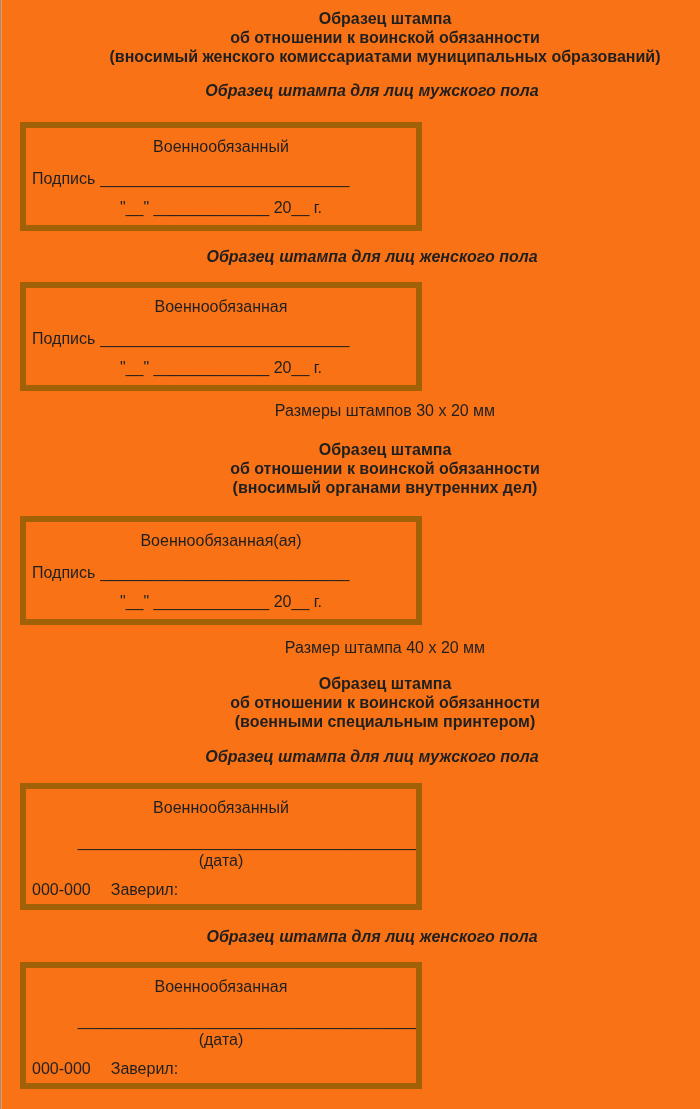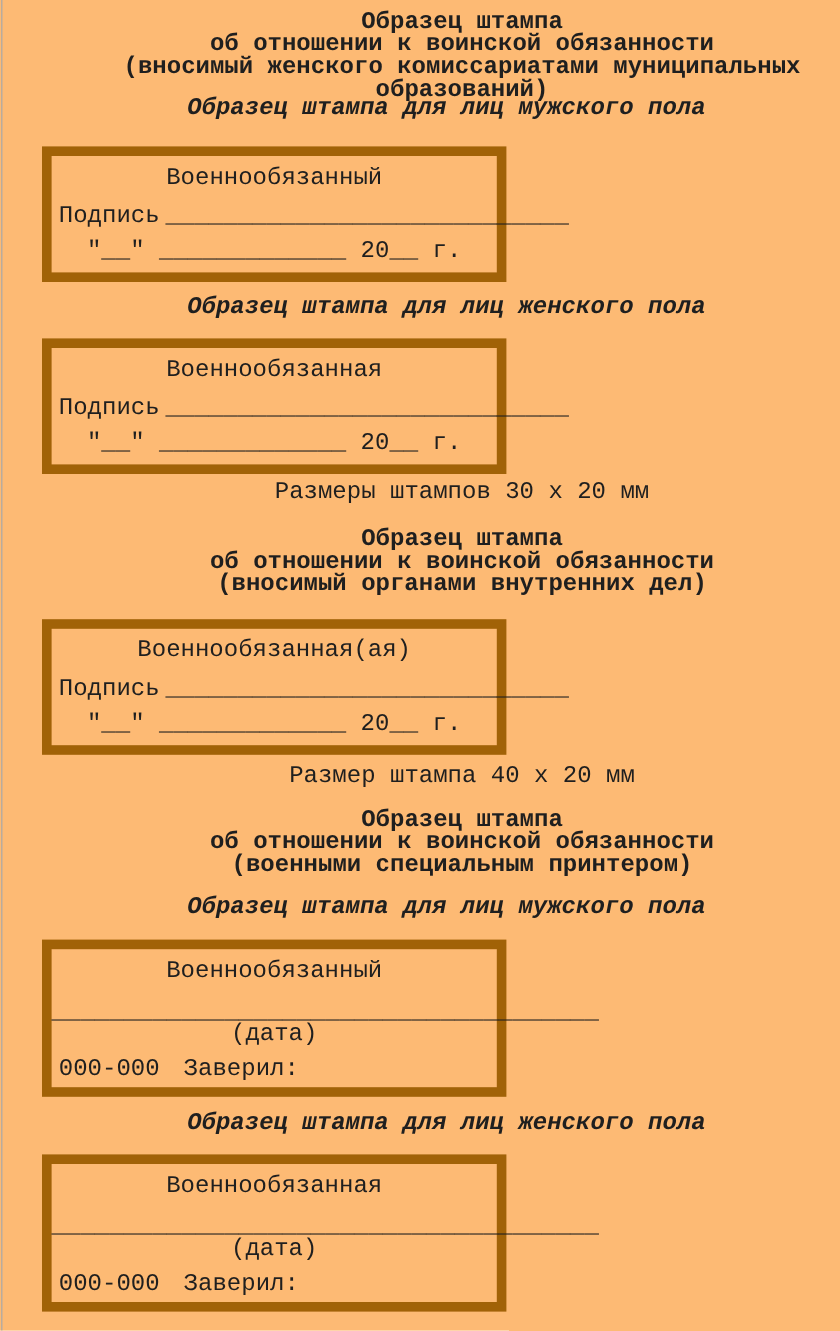--- a/index.html
+++ b/index.html
@@ -1,23 +1,23 @@
 <!DOCTYPE html>
 <html lang="ru"><head>
 <meta charset="utf-8">
 <style>
   html, body { margin: 0; padding: 0; background: #ffffff; }
   .page {
     position: relative;
     width: 700px;
     height: 1109px;
-    background: #fdba74;
+    background: #f97316;
     color: #1f1f1f;
-    font-family: Liberation Mono, monospace;
-    font-size: 20px;
+    font-family: Liberation Sans, sans-serif;
+    font-size: 16px;
     overflow: hidden;
   }
   .edge-line {
     position: absolute;
     left: 1px; top: 0;
     width: 1px; height: 100%;
     background: #a9a9a9;
   }
   .heading-group {
     position: absolute;
@@ -35,44 +35,45 @@
   .subheading {
     position: absolute;
     left: 44px; width: 656px;
     text-align: center;
     font-weight: bold;
     font-style: italic;
     line-height: 19px;
   }
   .stamp-box {
     position: absolute;
-    left: 35px; width: 371px;
-    border: 8px solid #a16207;
+    left: 20px; width: 371px;
+    border: 6px solid #a16207;
     background: transparent;
+    padding-left: 19px;
   }
   .stamp-box.type-a { height: 97px; }
   .stamp-box.type-b { height: 115px; }
   .box-title {
     position: absolute; top: 9px; left: 0;
     width: 100%; text-align: center;
     line-height: 19px; white-space: nowrap;
   }
   .sig-row {
     position: absolute; top: 41px; left: 6px;
     line-height: 19px; white-space: nowrap; text-align: right;
   }
   .sig-row .sig-line { margin-left: 5px; }
   .date-row {
     position: absolute; top: 70px; left: 0;
     width: 100%; text-align: center;
     line-height: 19px; white-space: nowrap;
   }
   .blank-line-row {
     position: absolute; top: 43px; left: 0;
-    width: 100%; text-align: center;
+    width: 100%; text-align: right;
     line-height: 19px; white-space: nowrap;
   }
   .date-caption-row {
     position: absolute; top: 62px; left: 0;
     width: 100%; text-align: center;
     line-height: 19px;
   }
   .bottom-row {
     position: absolute; top: 91px; left: 6px;
     line-height: 19px; white-space: nowrap;

